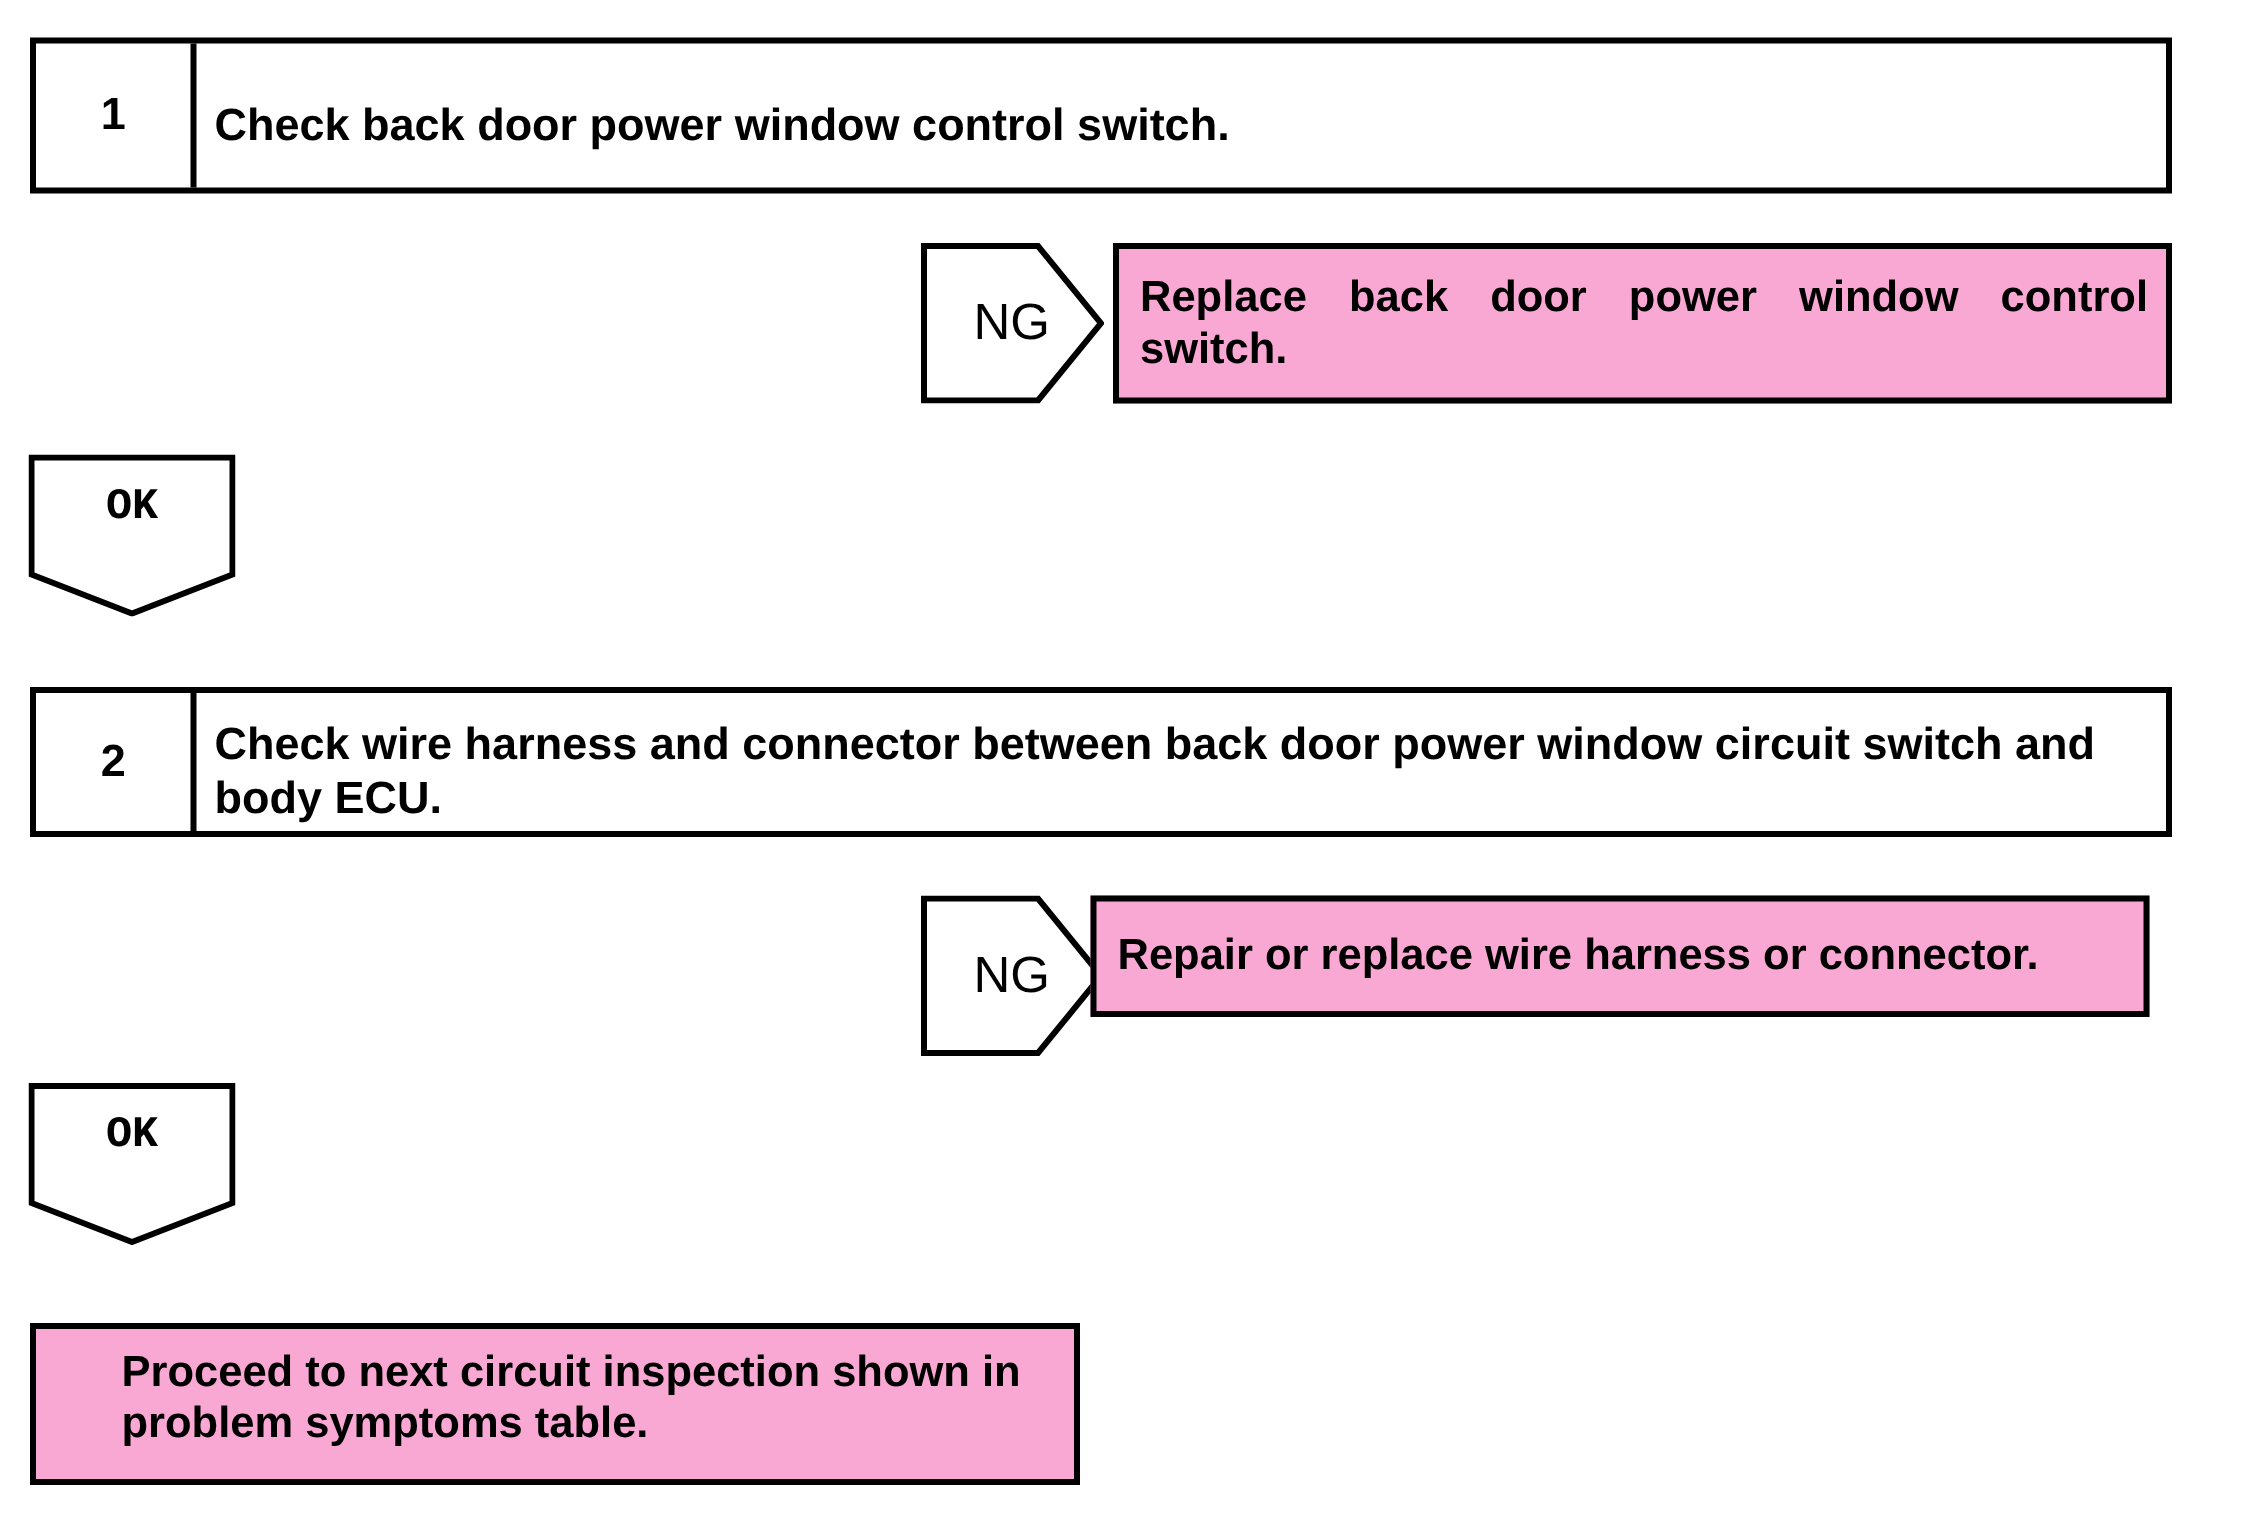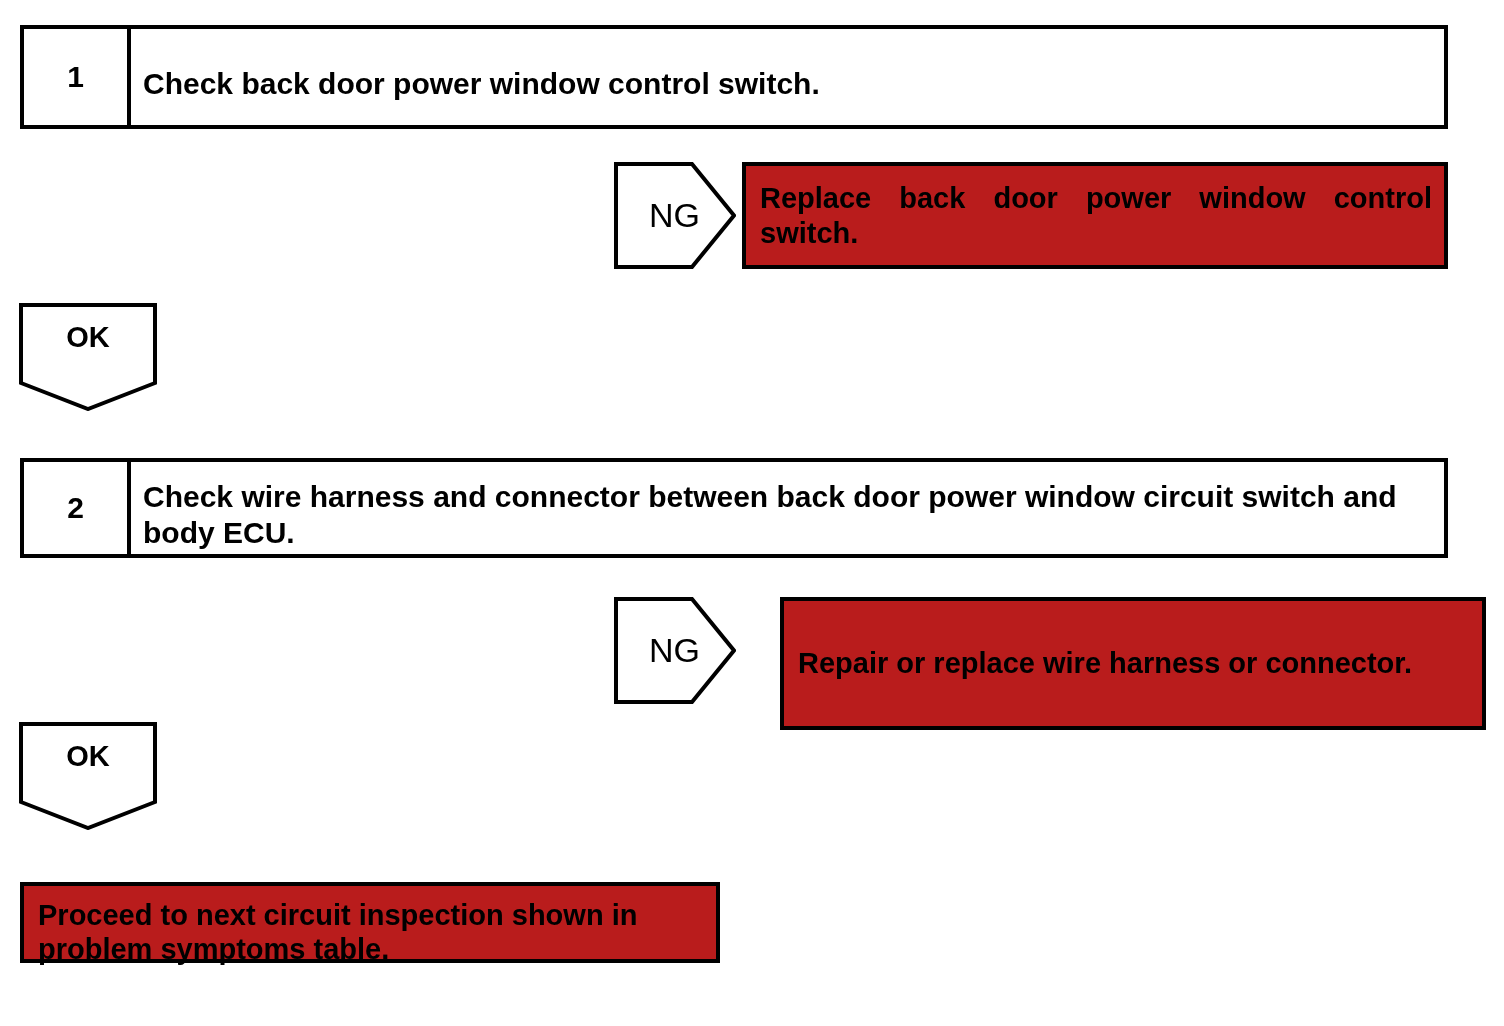--- a/index.html
+++ b/index.html
@@ -48,21 +48,21 @@
     font-weight: bold;
     line-height: 1.18;
     color: #000000;
   }
 
   
   .result-box {
     position: absolute;
     box-sizing: border-box;
     border: 4px solid #000000;
-    background: #b91c1c;
+    background: #f9a8d4;
     display: flex;
     align-items: center;
     color: #000000;
   }
   .result-text {
     width: 100%;
     padding: 0 12px 0 14px;
     font-size: 29px;
     font-weight: bold;
     line-height: 1.18;
@@ -90,20 +90,21 @@
     z-index: 2;
     font-size: 34px;
     font-weight: normal;
     color: #000000;
     padding-left: 35px;
   }
 
   
   .ok-arrow {
     position: absolute;
+    font-family: Liberation Mono, monospace;
   }
   .ok-arrow svg {
     position: absolute;
     left: 0;
     top: 0;
   }
   .ok-label {
     position: absolute;
     z-index: 2;
     left: 0;
@@ -148,28 +149,28 @@
     <div class="step-text">Check wire harness and connector between back door power window circuit switch and body ECU.</div>
   </div>
 
   <div class="ng-arrow" style="left:614px; top:597px; width:122px; height:107px;">
     <svg width="122" height="107" viewBox="0 0 122 107" aria-hidden="true">
       <polygon points="2,2 78,2 120,53.5 78,105 2,105" fill="#ffffff" stroke="#000000" stroke-width="4" stroke-linejoin="miter"></polygon>
     </svg>
     <span class="ng-label">NG</span>
   </div>
 
-  <div class="result-box" style="left:780px; top:597px; width:706px; height:133px;">
+  <div class="result-box" style="left:727px; top:597px; width:706px; height:81px;">
     <div class="result-text">Repair or replace wire harness or connector.</div>
   </div>
 
   <div class="ok-arrow" style="left:19px; top:722px; width:138px; height:108px;">
     <svg width="138" height="108" viewBox="0 0 138 108" aria-hidden="true">
       <polygon points="2,2 136,2 136,80 69,106 2,80" fill="#ffffff" stroke="#000000" stroke-width="4" stroke-linejoin="miter"></polygon>
     </svg>
     <span class="ok-label">OK</span>
   </div>
 
-  <div class="result-box" style="left:20px; top:882px; width:700px; height:81px;">
+  <div class="result-box" style="left:20px; top:882px; width:700px; height:108px;padding-left:43px;">
     <div class="result-text" style="align-self:flex-start; padding-top:12px;">Proceed to next circuit inspection shown in problem symptoms table.</div>
   </div>
 
 </div>
 
 </body></html>

